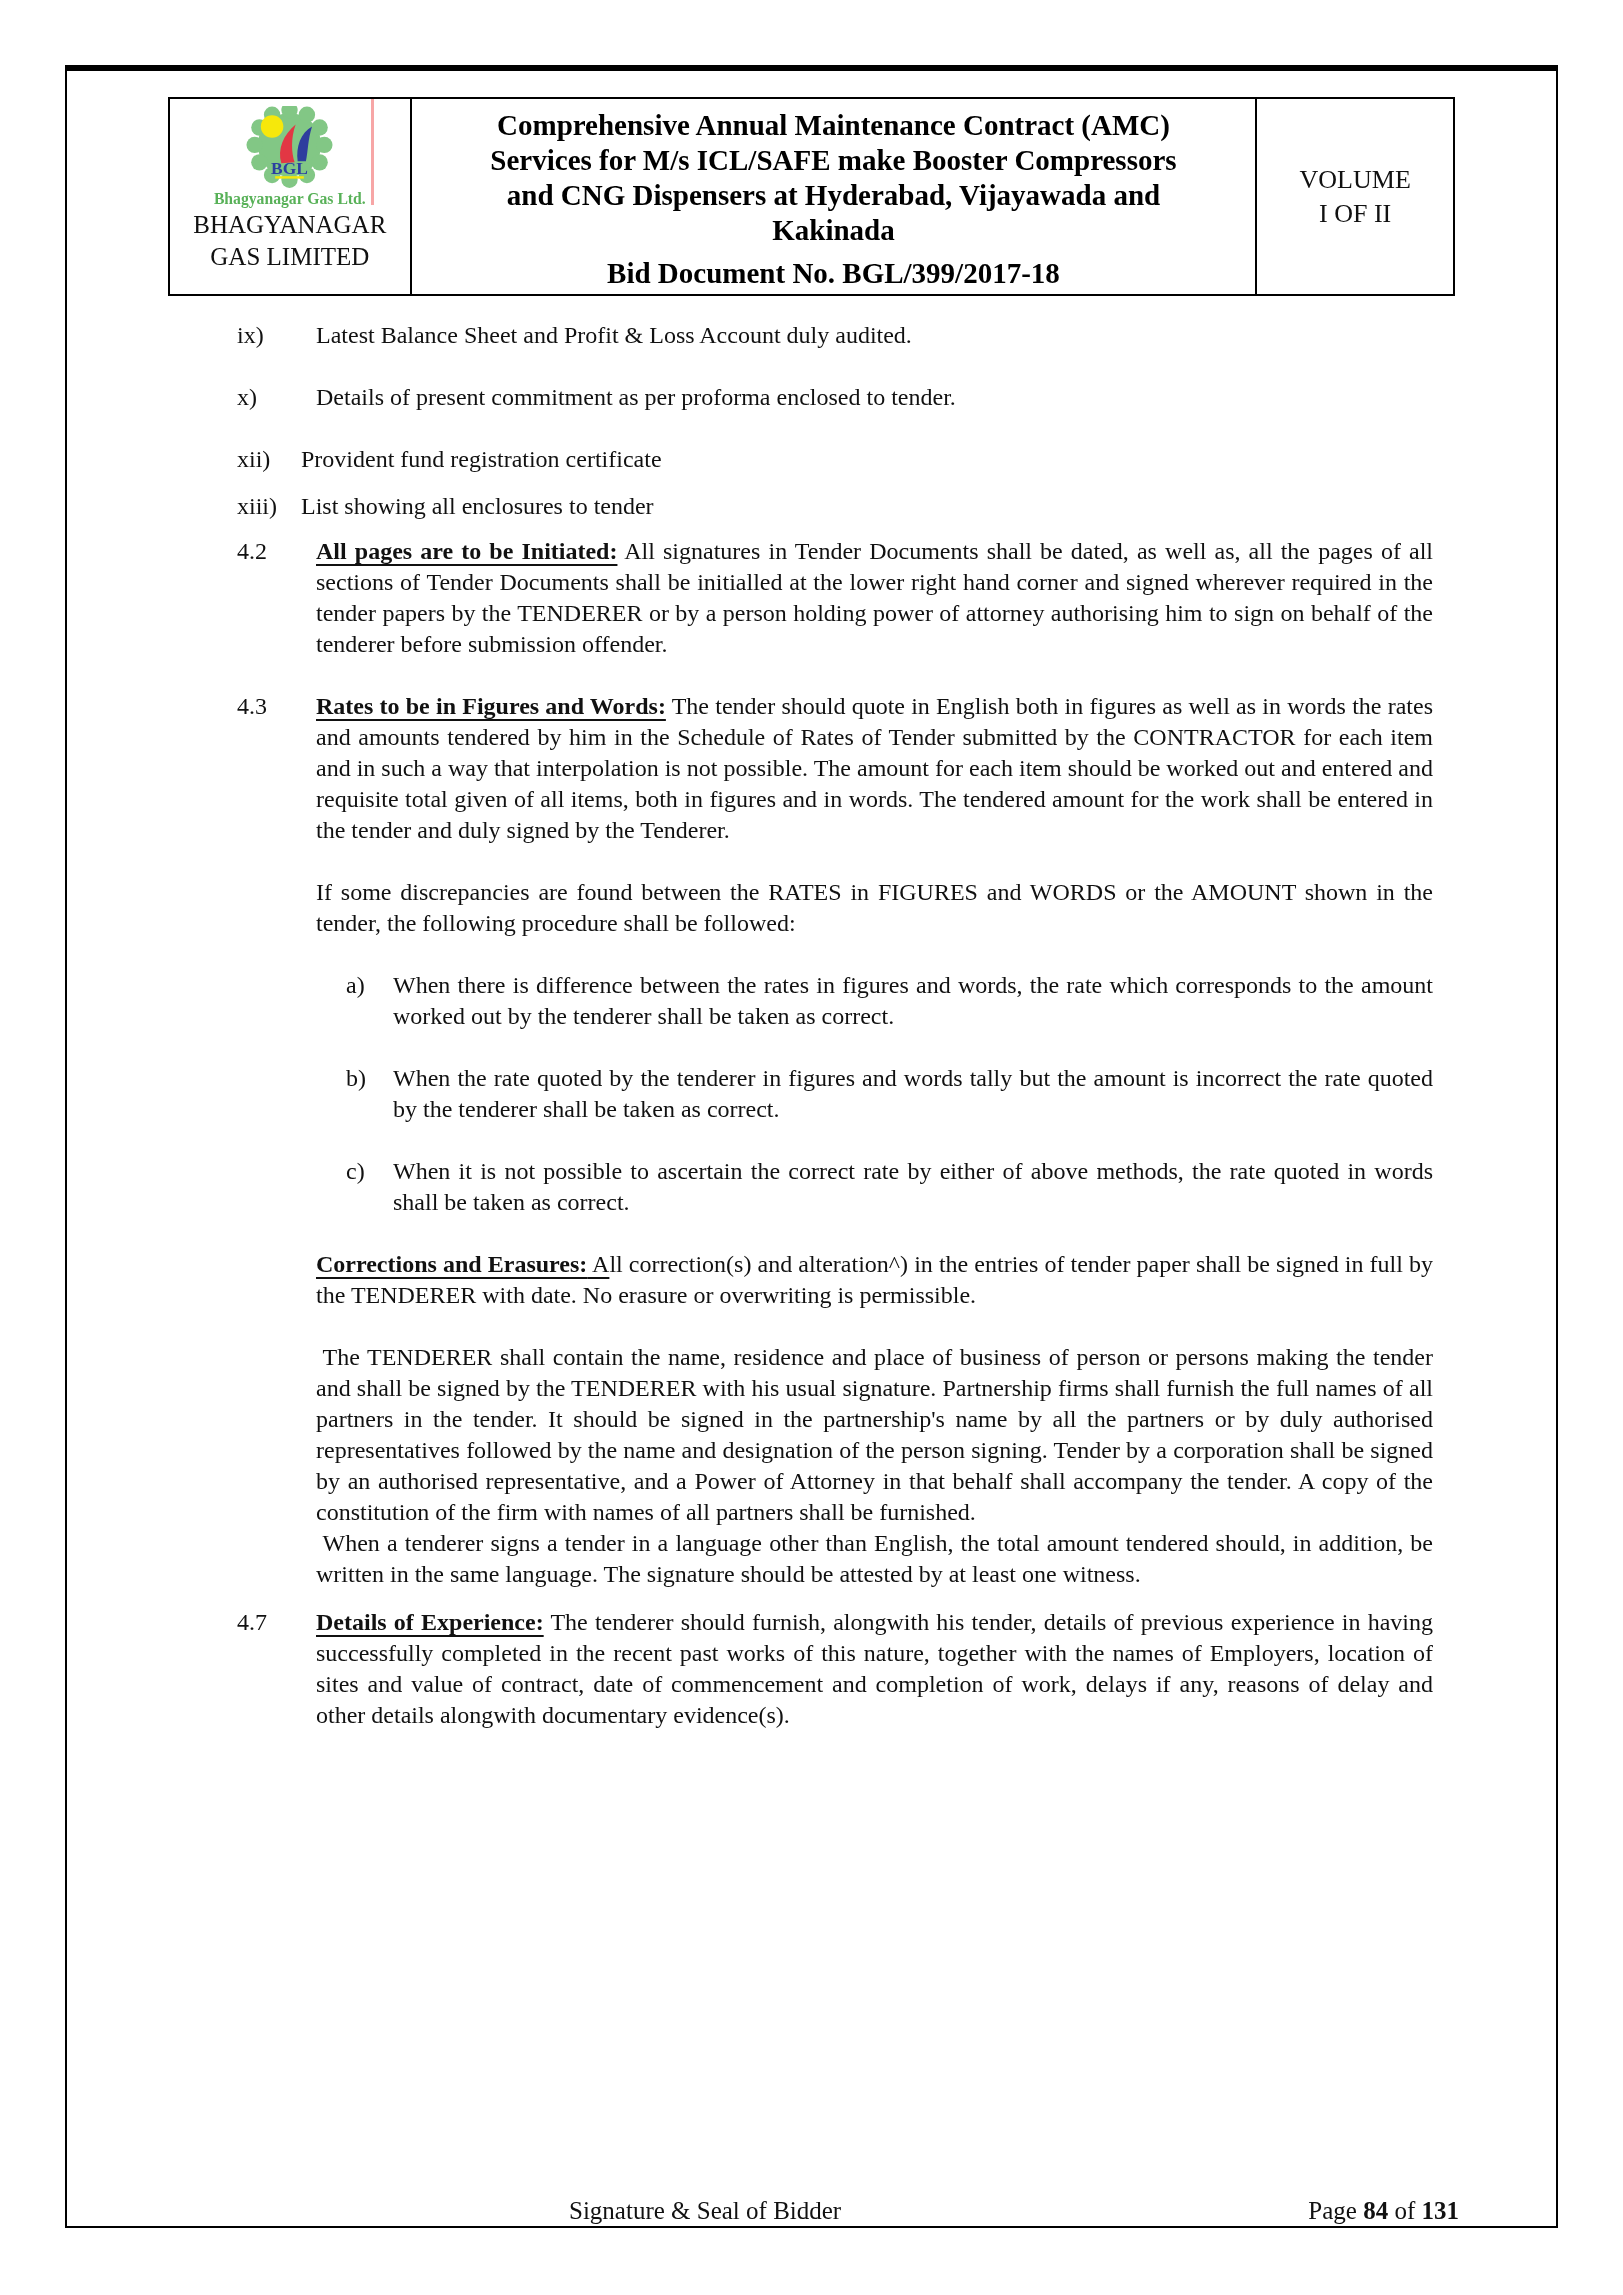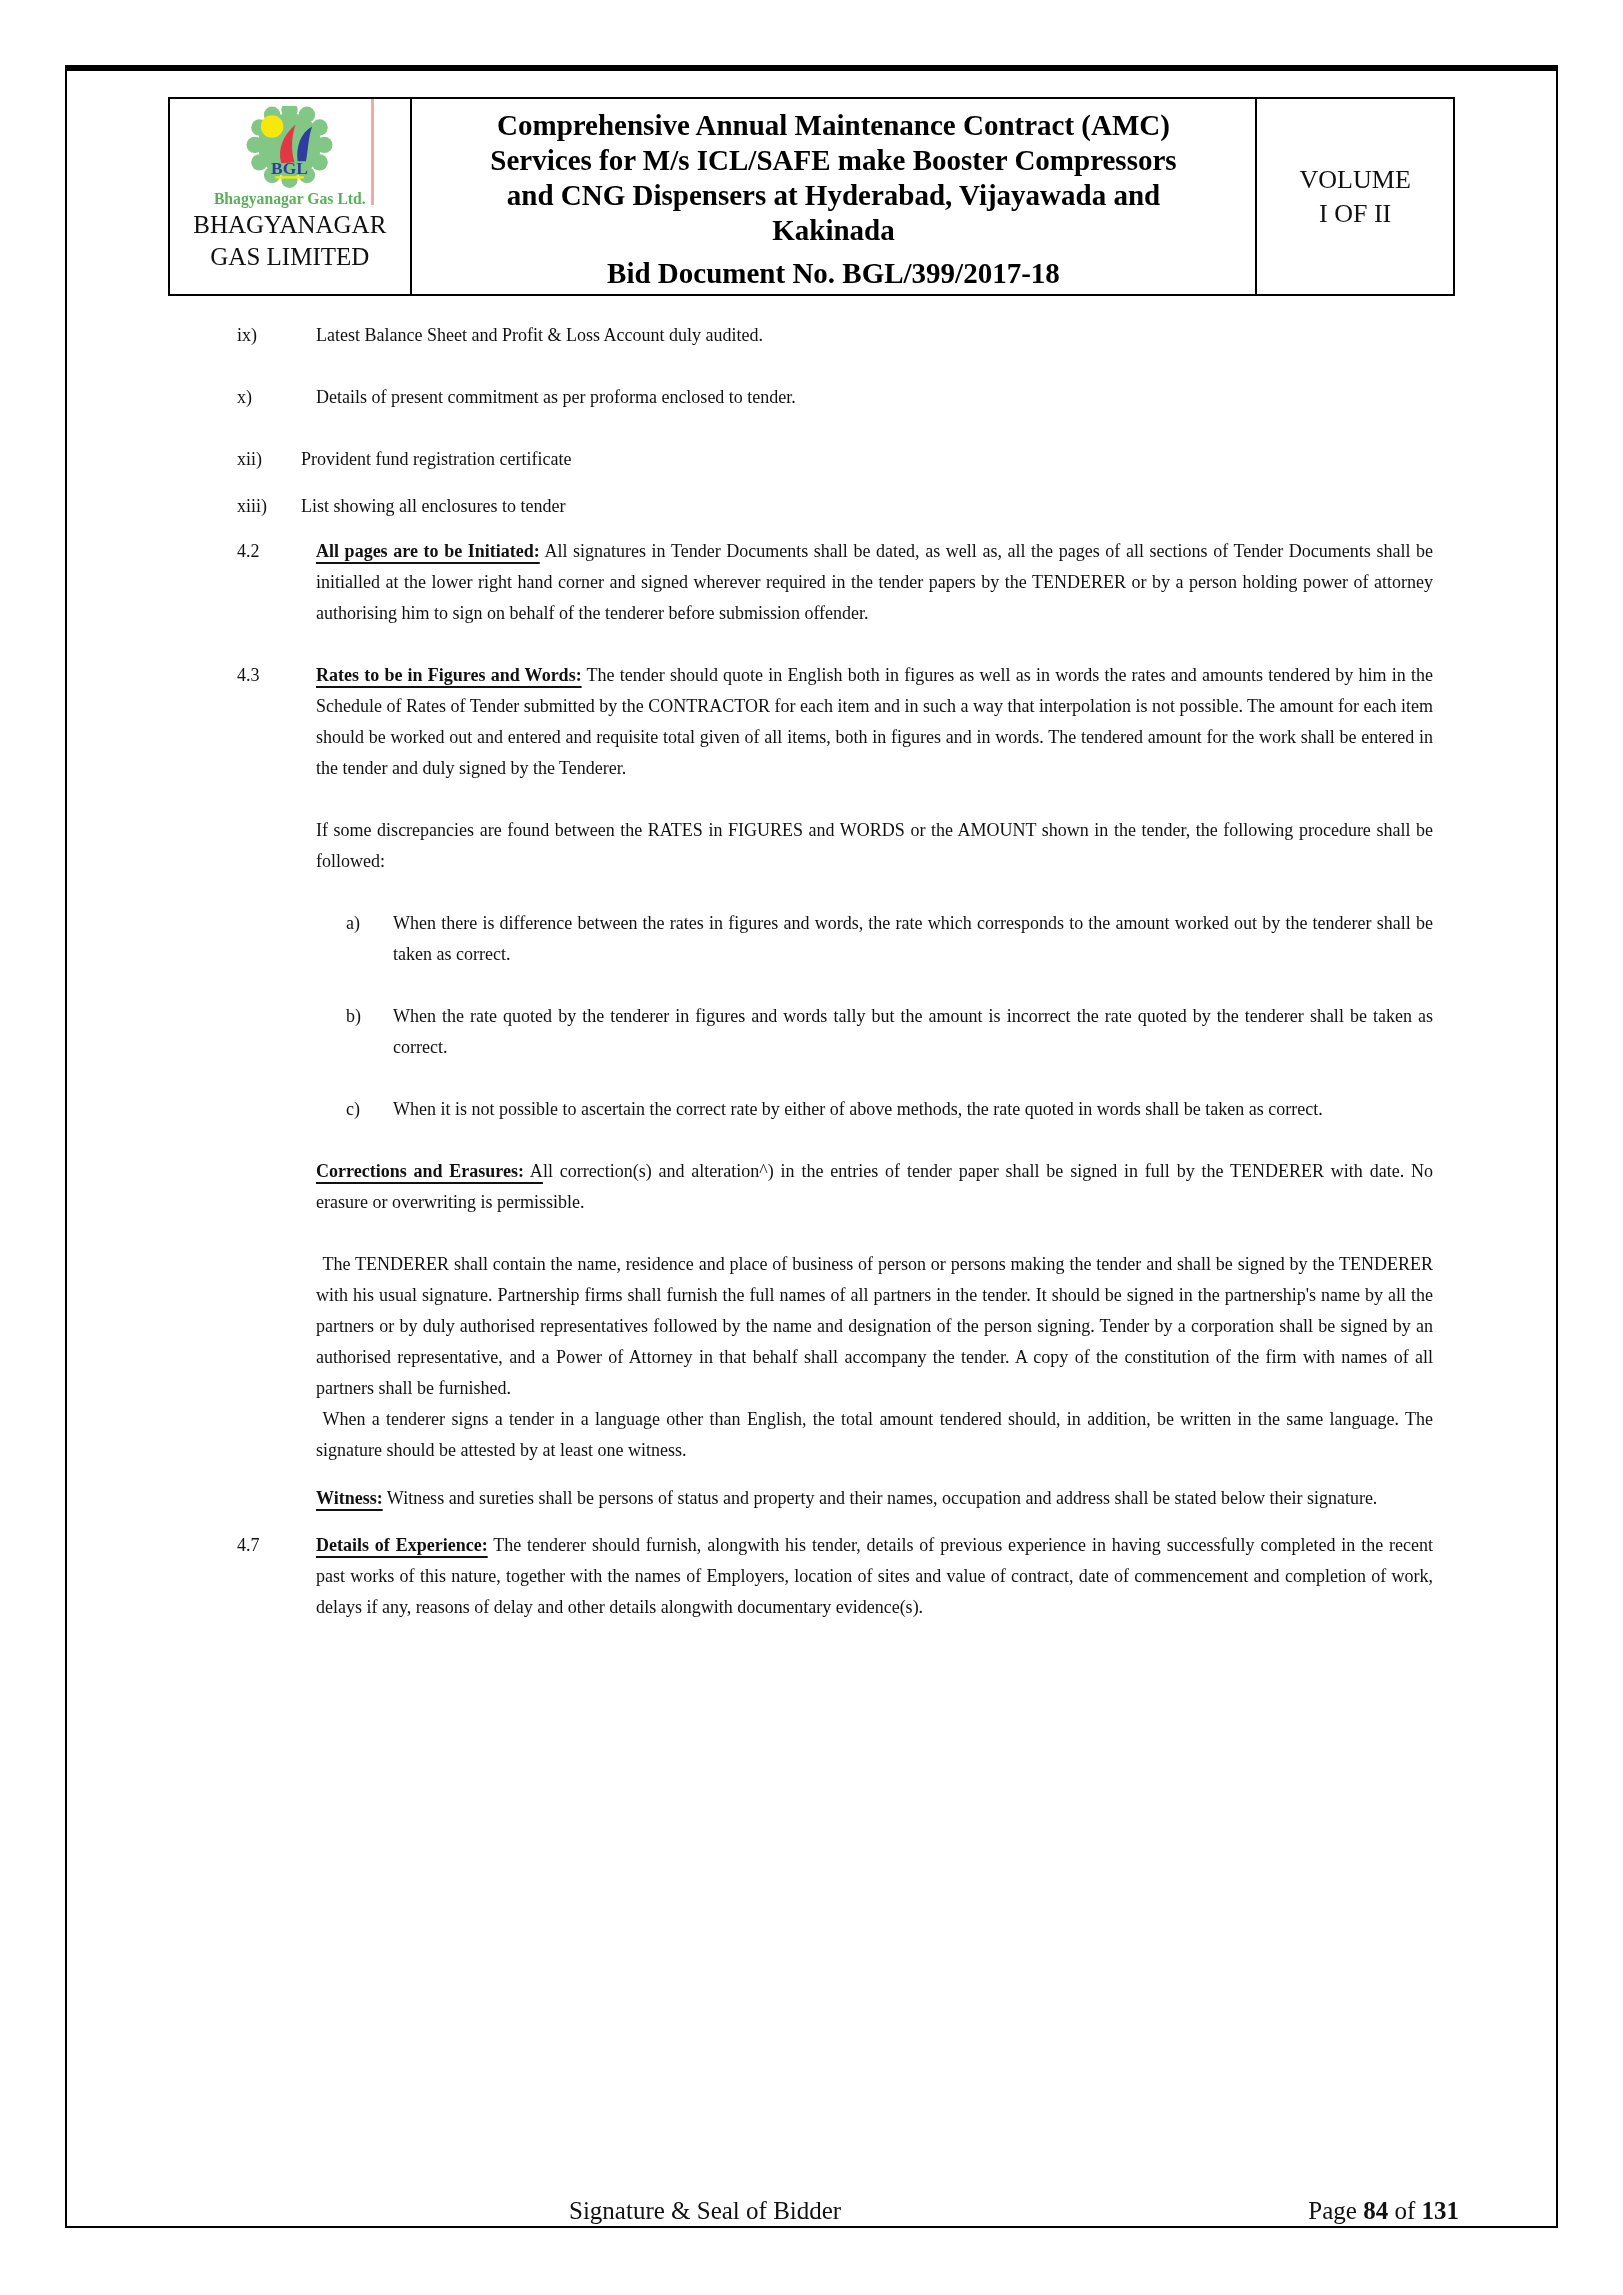--- a/index.html
+++ b/index.html
@@ -37,21 +37,21 @@
   .logo-caption{font-size:15.7px;line-height:18.3px;color:#58b158;font-weight:bold;margin-top:0px;}
   .company-line{font-size:25px;line-height:31px;color:#111;margin-top:1.3px;}
   .title-line{font-size:29px;line-height:35px;font-weight:bold;color:#000;}
   .title-line.last{margin-top:8px;}
   .volume-line{font-size:26px;line-height:34px;color:#111;}
   
   .document-body{
     position:absolute;
     left:0;top:298px;width:1623px;
     padding-top:22px;
-    font-size:18px;line-height:31px;
+    font-size:24px;line-height:31px;
   }
   .blk{position:relative;}
   .blk.justify{text-align:justify;}
   .blk.first-indent{text-indent:6.5px;}
   .blk.item, .blk.clause, .blk.para{margin-left:316px;margin-right:190px;}
   .blk.item-narrow{margin-left:301px;margin-right:190px;}
   .blk.sub{margin-left:393px;margin-right:190px;}
   .blk-label{position:absolute;top:0;text-indent:0;}
   .blk.item .blk-label, .blk.clause .blk-label{left:-79px;}
   .blk.item-narrow .blk-label{left:-64px;}
@@ -125,21 +125,20 @@
       <div class="blk item-narrow" style="margin-bottom: 14.4px;"><span class="blk-label">xiii)</span><span class="run">List showing all enclosures to tender</span></div>
       <div class="blk clause justify" style="margin-bottom: 31px;"><span class="blk-label">4.2</span><span class="run b u">All pages are to be Initiated:</span><span class="run"> All signatures in Tender Documents shall be dated, as well as, all the pages of all sections of Tender Documents shall be initialled at the lower right hand corner and signed wherever required in the tender papers by the TENDERER or by a person holding power of attorney authorising him to sign on behalf of the tenderer before submission offender.</span></div>
       <div class="blk clause justify" style="margin-bottom: 31px;"><span class="blk-label">4.3</span><span class="run b u">Rates to be in Figures and Words:</span><span class="run"> The tender should quote in English both in figures as well as in words the rates and amounts tendered by him in the Schedule of Rates of Tender submitted by the CONTRACTOR for each item and in such a way that interpolation is not possible. The amount for each item should be worked out and entered and requisite total given of all items, both in figures and in words. The tendered amount for the work shall be entered in the tender and duly signed by the Tenderer.</span></div>
       <div class="blk para justify" style="margin-bottom: 31px;"><span class="run">If some discrepancies are found between the RATES in FIGURES and WORDS or the AMOUNT shown in the tender, the following procedure shall be followed:</span></div>
       <div class="blk sub justify" style="margin-bottom: 31px;"><span class="blk-label">a)</span><span class="run">When there is difference between the rates in figures and words, the rate which corresponds to the amount worked out by the tenderer shall be taken as correct.</span></div>
       <div class="blk sub justify" style="margin-bottom: 31px;"><span class="blk-label">b)</span><span class="run">When the rate quoted by the tenderer in figures and words tally but the amount is incorrect the rate quoted by the tenderer shall be taken as correct.</span></div>
       <div class="blk sub justify" style="margin-bottom: 31px;"><span class="blk-label">c)</span><span class="run">When it is not possible to ascertain the correct rate by either of above methods, the rate quoted in words shall be taken as correct.</span></div>
       <div class="blk para justify" style="margin-bottom: 31px;"><span class="run b u">Corrections and Erasures:</span><span class="run u"> A</span><span class="run">ll correction(s) and alteration^) in the entries of tender paper shall be signed in full by the TENDERER with date. No erasure or overwriting is permissible.</span></div>
       <div class="blk para justify first-indent" style="margin-bottom: 0px;"><span class="run">The TENDERER shall contain the name, residence and place of business of person or persons making the tender and shall be signed by the TENDERER with his usual signature. Partnership firms shall furnish the full names of all partners in the tender. It should be signed in the partnership's name by all the partners or by duly authorised representatives followed by the name and designation of the person signing. Tender by a corporation shall be signed by an authorised representative, and a Power of Attorney in that behalf shall accompany the tender. A copy of the constitution of the firm with names of all partners shall be furnished.</span></div>
       <div class="blk para justify first-indent" style="margin-bottom: 17px;"><span class="run">When a tenderer signs a tender in a language other than English, the total amount tendered should, in addition, be written in the same language. The signature should be attested by at least one witness.</span></div>
-      <div class="blk para justify" style="margin-bottom: 15.7px;"><span class="run b u">Witness:</span><span class="run"> Witness and sureties shall be persons of status and property and their names, occupation and address shall be stated below their signature.</span></div>
       <div class="blk clause justify" style="margin-bottom: 0px;"><span class="blk-label">4.7</span><span class="run b u">Details of Experience:</span><span class="run"> The tenderer should furnish, alongwith his tender, details of previous experience in having successfully completed in the recent past works of this nature, together with the names of Employers, location of sites and value of contract, date of commencement and completion of work, delays if any, reasons of delay and other details alongwith documentary evidence(s).</span></div>
     </div>
 
   <div class="footer-signature">Signature &amp; Seal of Bidder</div>
   <div class="footer-page">
     <span>Page</span><span> </span><span class="b">84</span><span> </span><span>of</span><span> </span><span class="b">131</span>
   </div>
 
 </div>
 

